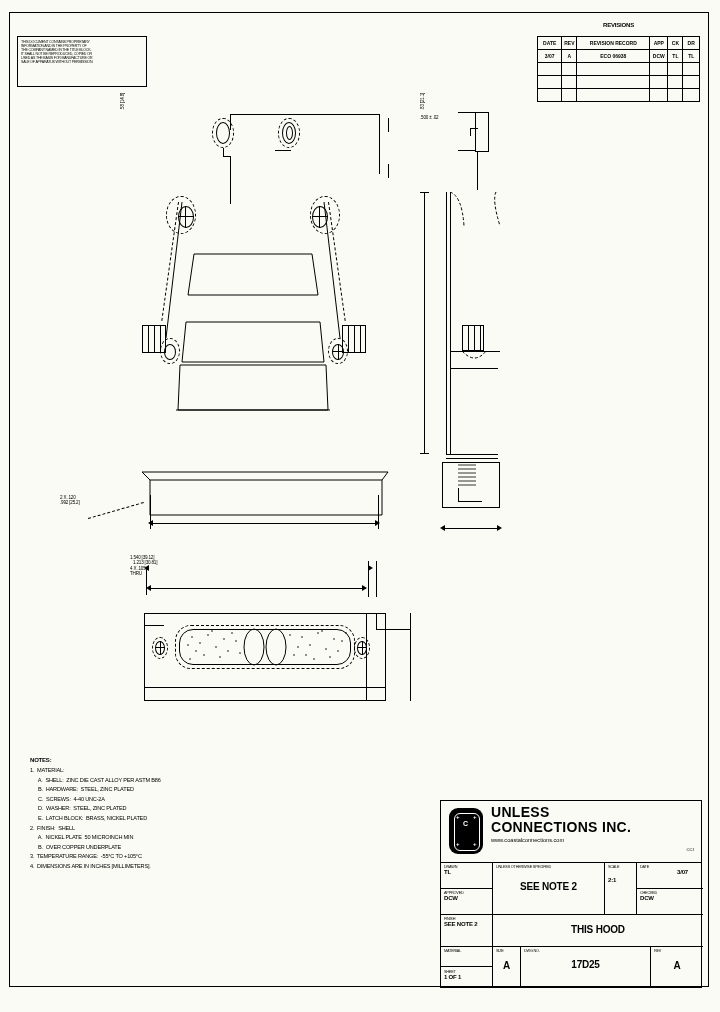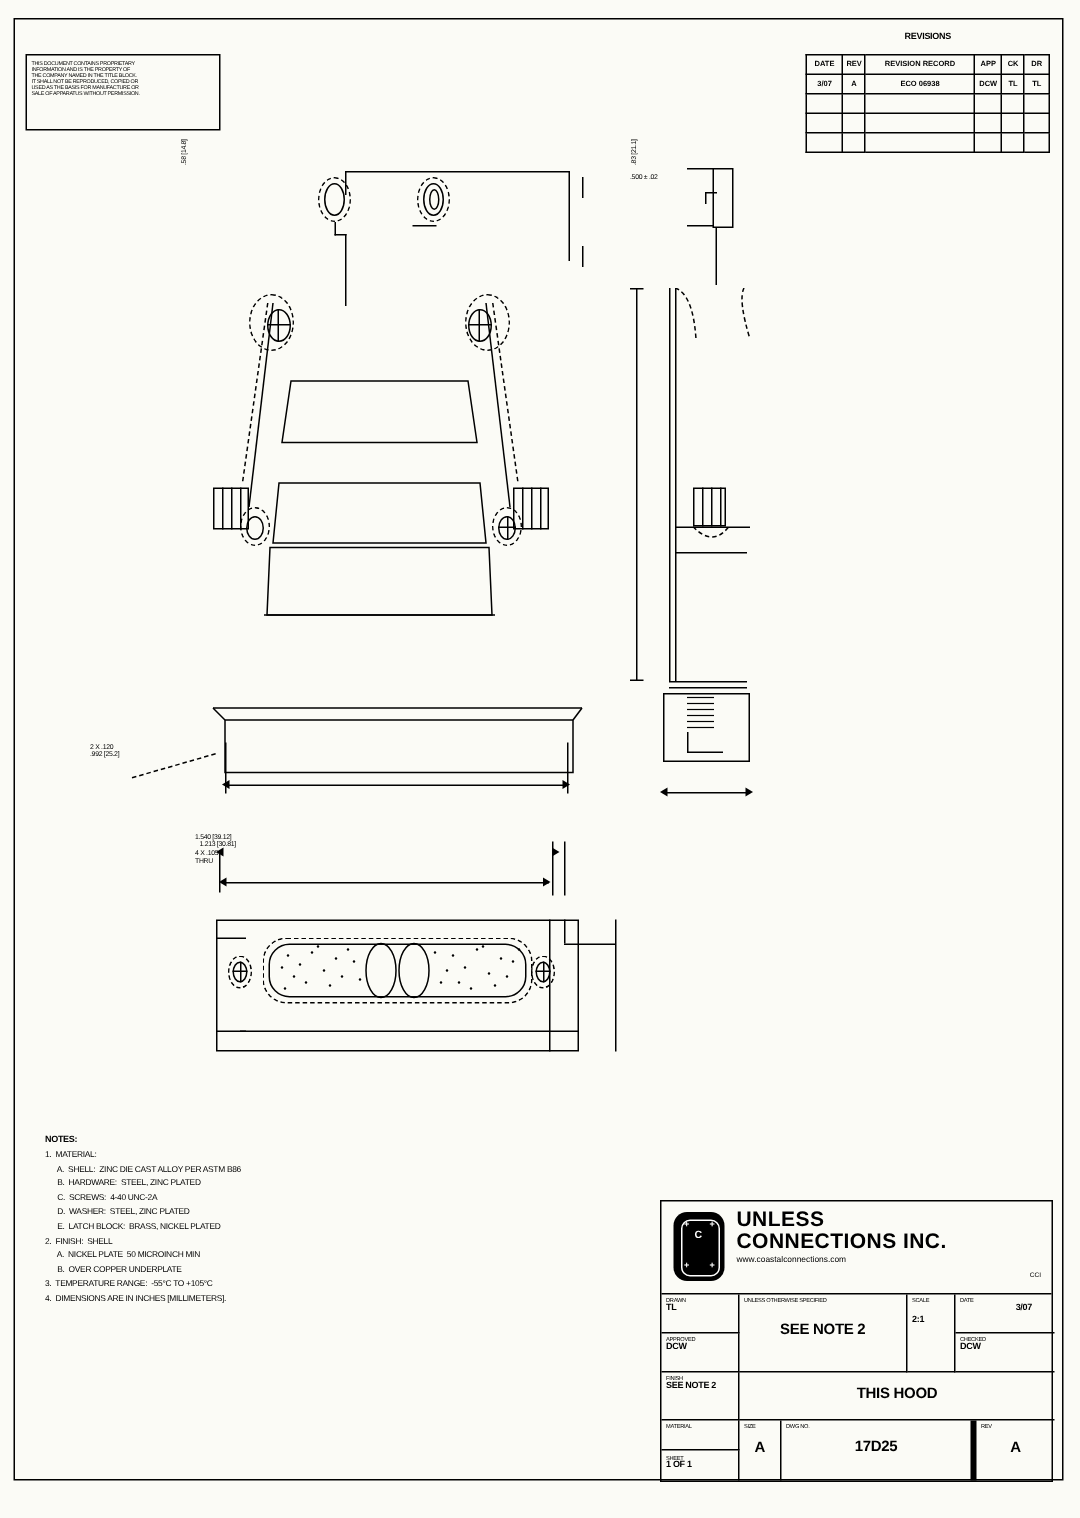--- a/index.html
+++ b/index.html
@@ -404,21 +404,21 @@
       <div class="et tbbig" style="margin-top:9px;">THIS HOOD</div>
     </div>
 
     <div class="tbcell" style="left:0;top:146px;width:52px;height:20px;border-right:1px solid #000;border-bottom:1px solid #000;padding:2px 3px;">
       <div class="et tblbl">MATERIAL</div>
     </div>
     <div class="tbcell" style="left:52px;top:146px;width:28px;height:40px;border-right:1px solid #000;padding:2px 3px;">
       <div class="et tblbl">SIZE</div>
       <div class="et tbbig ctr" style="margin-top:7px;">A</div>
     </div>
-    <div class="tbcell" style="left:80px;top:146px;width:130px;height:40px;border-right:4px solid #000000;padding:2px 3px;">
+    <div class="tbcell" style="left:80px;top:146px;width:130px;height:40px;border-right:1px solid #000000;padding:2px 3px;">
       <div class="et tblbl">DWG NO.</div>
       <div class="et tbbig ctr" style="margin-top:6px;">17D25</div>
     </div>
     <div class="tbcell ctr" style="left:210px;top:146px;width:52px;height:40px;padding:2px 3px;">
       <div class="et tblbl" style="text-align:left;">REV</div>
       <div class="et tbbig" style="margin-top:7px;">A</div>
     </div>
 
     <div class="tbcell" style="left:0;top:166px;width:52px;height:20px;border-right:1px solid #000;padding:3px;">
       <div class="et tblbl">SHEET</div>

